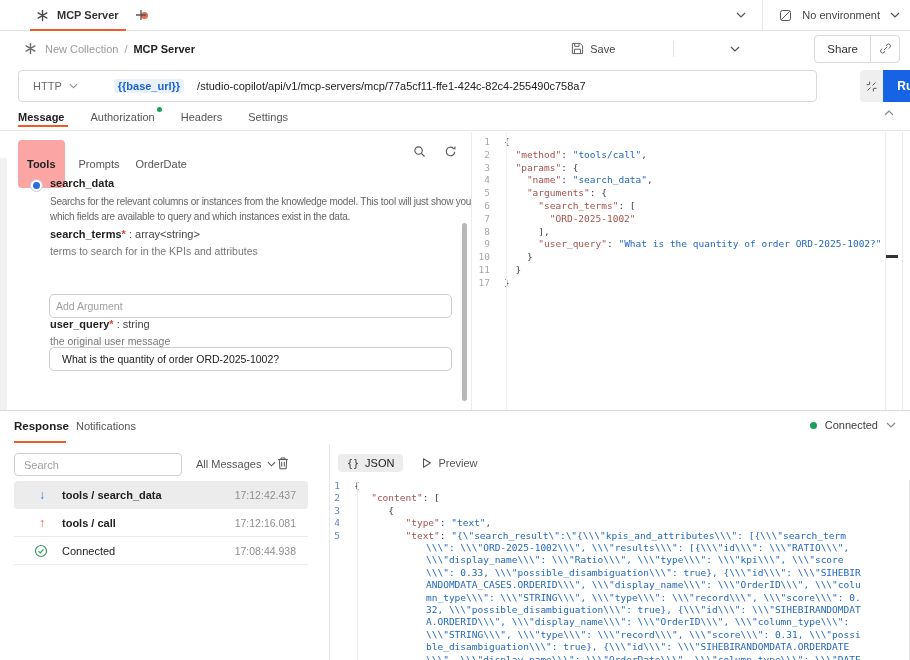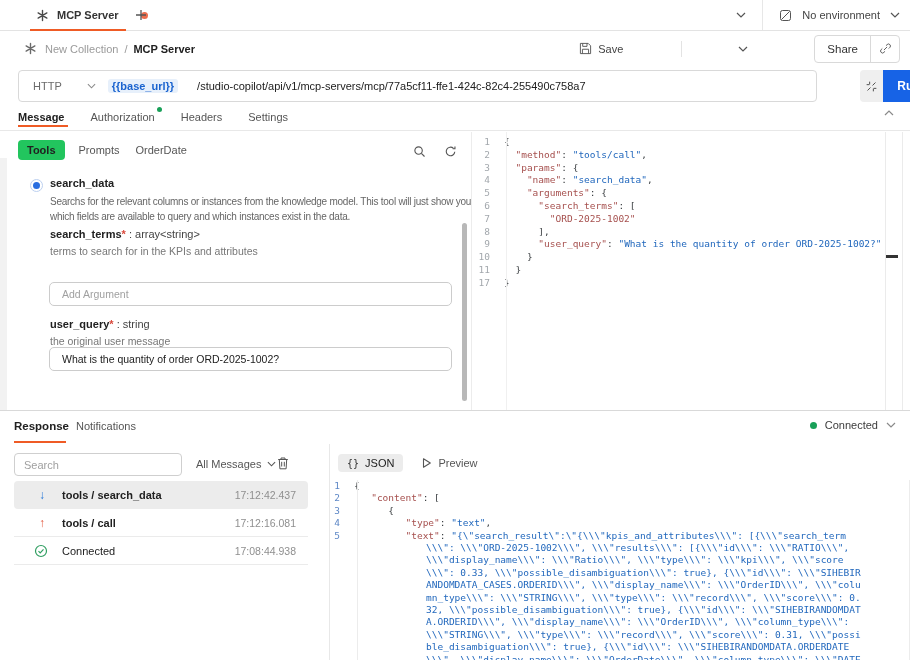--- a/index.html
+++ b/index.html
@@ -25,48 +25,48 @@
 
   
   .crumb-row { position:absolute; top:31px; left:0; right:0; height:35px; display:flex; align-items:center; padding:0 10px 0 24px; }
   .crumb-row .sep { color:#9a9a9a; margin:0 6px; }
   .crumb-collection { color:#9a9a9a; margin-left:8px; }
   .crumb-item { font-weight:700; color:#212121; }
   .crumb-actions { margin-left:auto; display:flex; align-items:center;gap:48px; }
   .save-btn { display:flex; align-items:center; gap:6px; color:#444; padding:4px 8px; cursor:default; }
   .mini-divider { width:1px; height:16px; background:#e3e3e3; margin:0 2px; }
   .save-chevron { padding:4px 6px; }
-  .share-group { display:flex; align-items:center; border:1px solid #d9d9d9; border-radius:4px; height:28px; margin-left:12px; overflow:hidden; }
+  .share-group { display:flex; align-items:center; border:1px solid #d9d9d9; border-radius:4px; height:28px; margin-left:20px; overflow:hidden; }
   .share-btn { padding:0 12px; height:100%; display:flex; align-items:center; color:#333; font-size:11.5px; }
   .share-sep { width:1px; height:100%; background:#d9d9d9; }
   .link-btn { width:28px; height:100%; display:flex; align-items:center; justify-content:center; }
 
   
   .url-bar { position:absolute; top:70px; left:18px; width:799px; height:32px; border:1px solid #d9d9d9; border-radius:4px; display:flex; align-items:center; background:#fff; }
-  .method-select { display:flex; align-items:center; gap:25px; color:#6b6b6b; padding:0 12px 0 14px; }
-  .url-text { display:flex; align-items:center; gap:19px; white-space:nowrap; overflow:hidden; font-size:11px; }
+  .method-select { display:flex; align-items:center; gap:7px; color:#6b6b6b; padding:0 12px 0 14px; }
+  .url-text { display:flex; align-items:center; gap:13px; white-space:nowrap; overflow:hidden; font-size:11px;margin-left:24px; }
   .base-url-chip { background:#e7f0fb; color:#1a63cf; font-weight:600; border-radius:3px; padding:1px 4px; }
   .url-path { color:#212121; }
   .run-group { position:absolute; top:70px; left:860px; height:16px; display:flex; }
   .disconnect-btn { width:23px; height:32px; background:#efefef; border-radius:4px 0 0 4px; display:flex; align-items:center; justify-content:center; }
   .run-btn { width:52px; height:32px; background:#1763e6; border-radius:0 4px 4px 0; color:#fff; font-weight:600; font-size:12px; display:flex; align-items:center; justify-content:center; border:none; }
 
   
   .req-tabs { position:absolute; top:104px; left:0; right:0; height:27px; border-bottom:1px solid #e8e8e8; display:flex; align-items:center; padding-left:18px; gap:26px; }
   .rtab { color:#555; position:relative; cursor:default; }
   .rtab.active { color:#212121; font-weight:600; }
   .rtab-underline { position:absolute; left:18px; top:125px; width:50px; height:2px; background:#ef5b25; }
   .auth-dot { position:absolute; top:-4px; right:-7px; width:5px; height:5px; border-radius:50%; background:#18a058; }
   .collapse-btn { position:absolute; right:16px; top:110px; }
 
   
   .tool-panel { position:absolute; top:132px; left:0; width:472px; height:278px; border-right:1px solid #ececec; background:#fff; }
   .left-rail { position:absolute; left:0; top:26px; width:7px; height:252px; background:#f2f2f2; }
   .pills-row { position:absolute; top:8px; left:18px; display:flex; align-items:center; gap:12px; }
-  .pill { background:#22c55e; border-radius:4px; padding:4px 9px; font-weight:700; color:#212121; }
+  .pill { background:#fca5a5; border-radius:4px; padding:18px 9px; font-weight:700; color:#212121; }
   .pill-plain { padding:4px 2px; color:#555; }
   .panel-icons { position:absolute; top:13px; right:14px; display:flex; gap:18px; }
   .radio { position:absolute; left:30px; top:47px; width:13px; height:13px; border:1px solid #bcd0f0; border-radius:50%; background:#fff; display:flex; align-items:center; justify-content:center; }
   .radio-inner { width:7px; height:7px; border-radius:50%; background:#2a6ee0; }
   .tool-name { position:absolute; left:50px; top:45px; font-weight:700; }
   .tool-desc { position:absolute; left:50px; top:62px; width:424px; color:#666; font-size:10px; letter-spacing:-0.25px; line-height:15px; }
   .field-label { position:absolute; left:50px; font-weight:700; color:#212121; }
   .field-label .req { color:#d9483b; }
   .field-label .ftype { font-weight:400; color:#444; }
   .field-help { position:absolute; left:50px; color:#777; font-size:10.5px; }
@@ -276,21 +276,21 @@
     <span class="radio">
         <span class="radio-inner"></span>
       </span>
     <div class="tool-name">search_data</div>
     <div class="tool-desc">Searchs for the relevant columns or instances from the knowledge model. This tool will just show you which fields are available to query and which instances exist in the data.</div>
 
     <div class="field-label" style="top:96px">
       <span>search_terms</span><span class="req">*</span><span class="ftype"> : array&lt;string&gt;</span>
     </div>
     <div class="field-help" style="top:113px">terms to search for in the KPIs and attributes</div>
-    <input class="arg-input" style="top: 150px;" placeholder="Add Argument">
+    <input class="arg-input" style="top: 162px; padding-left: 6px;" placeholder="Add Argument">
 
     <div class="field-label" style="top:186px">
       <span>user_query</span><span class="req">*</span><span class="ftype"> : string</span>
     </div>
     <div class="field-help" style="top:203px">the original user message</div>
     <input class="arg-input" style="top: 215px;" value="What is the quantity of order ORD-2025-1002?">
 
     <div class="tool-scrollbar"></div>
   </div>
 

